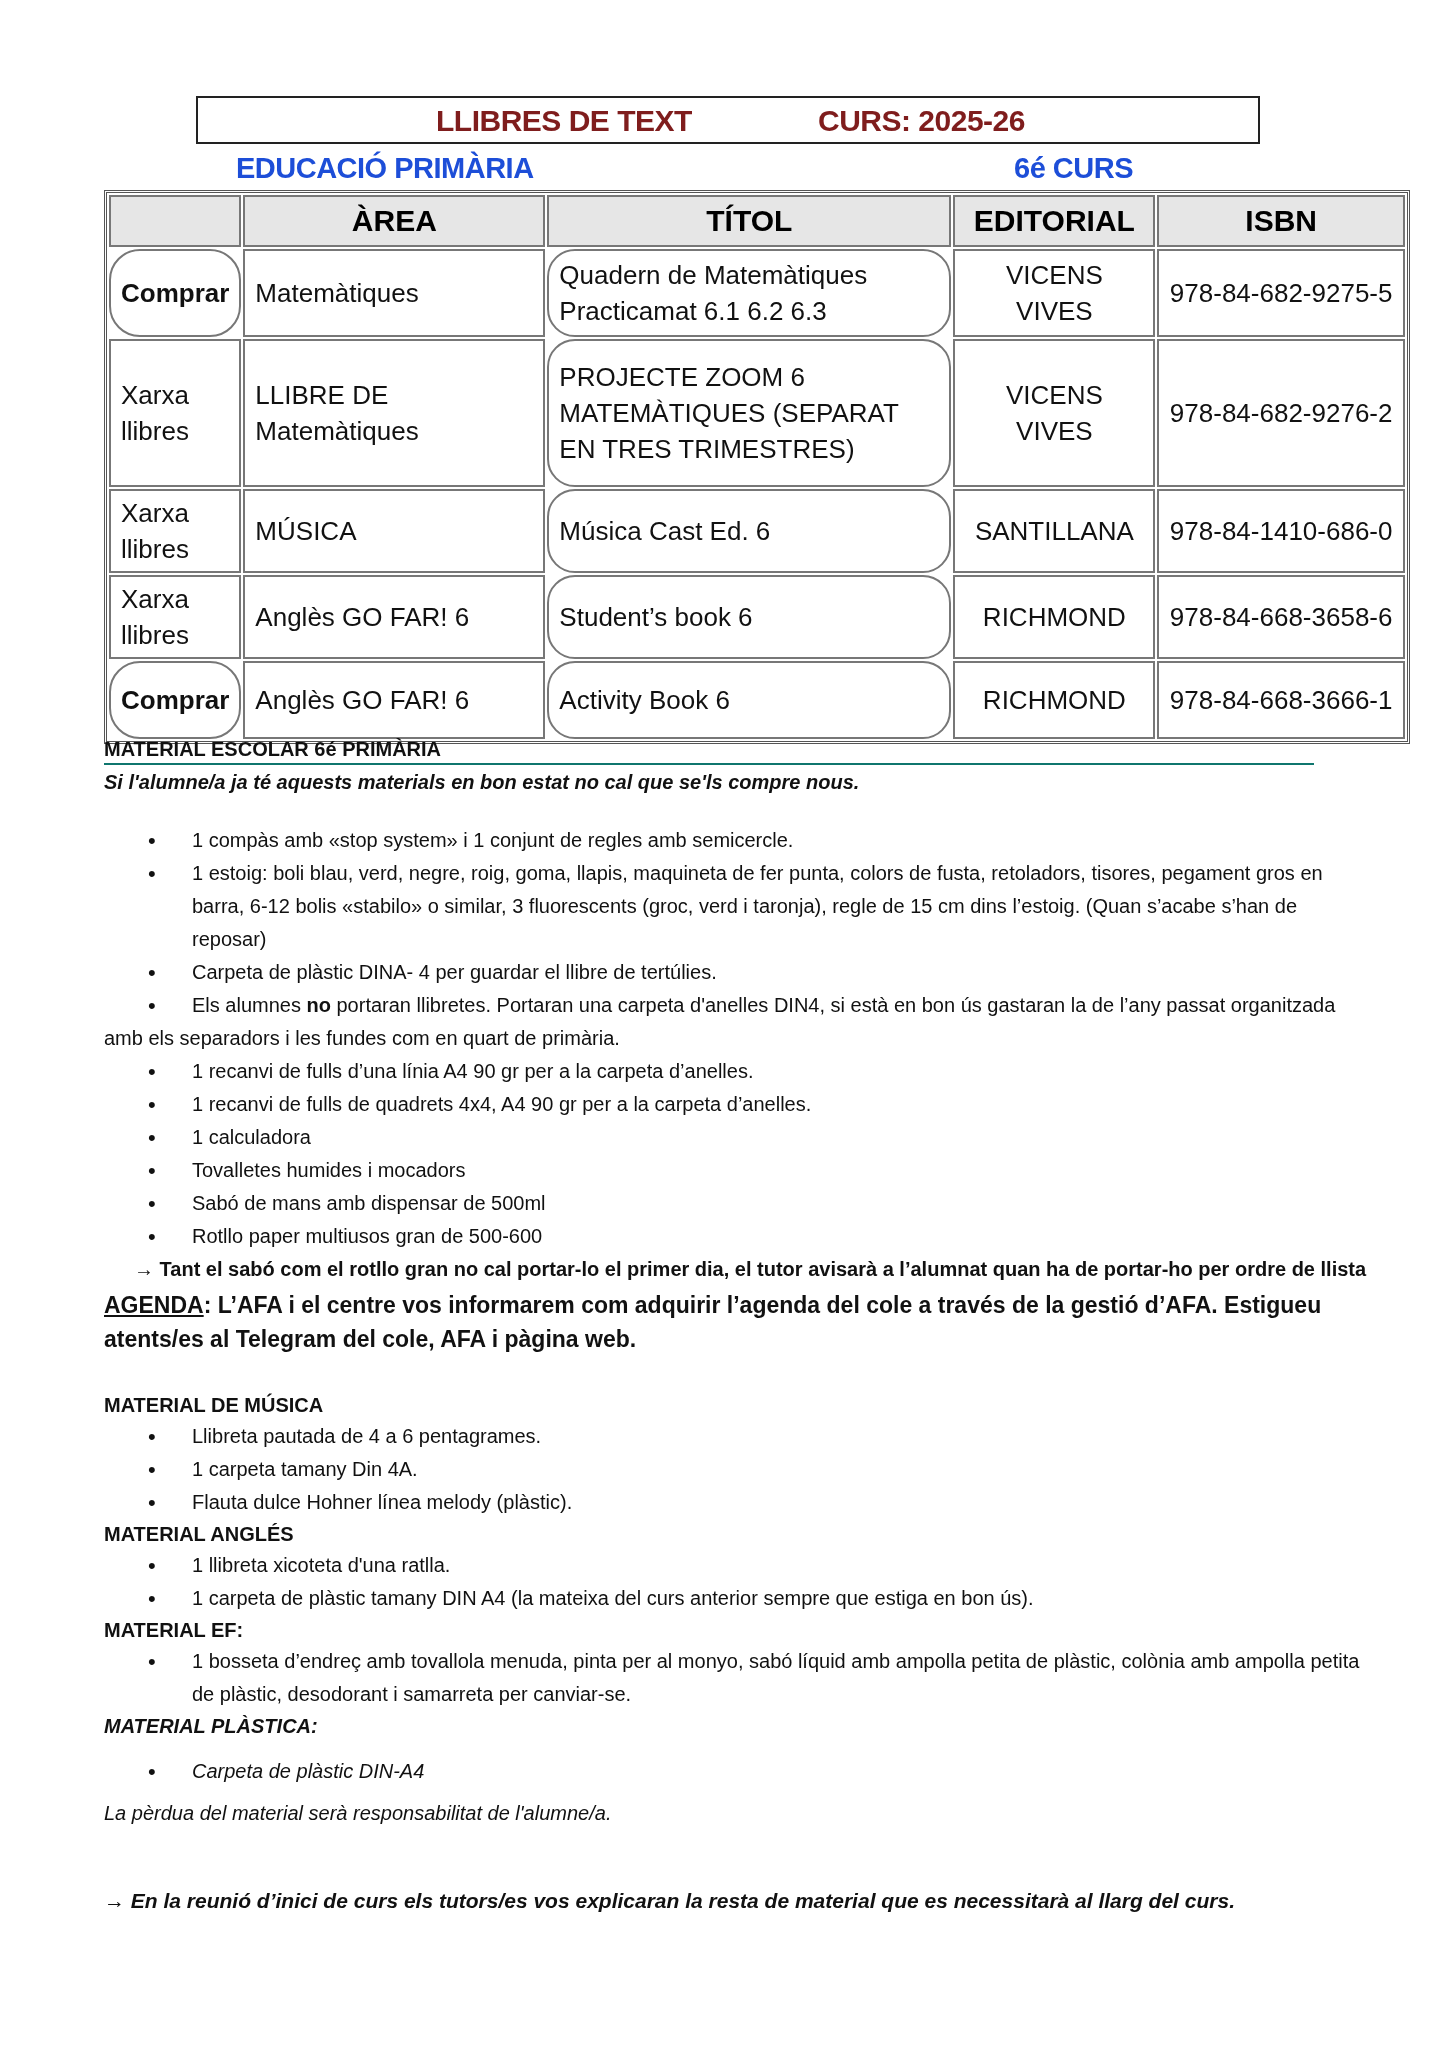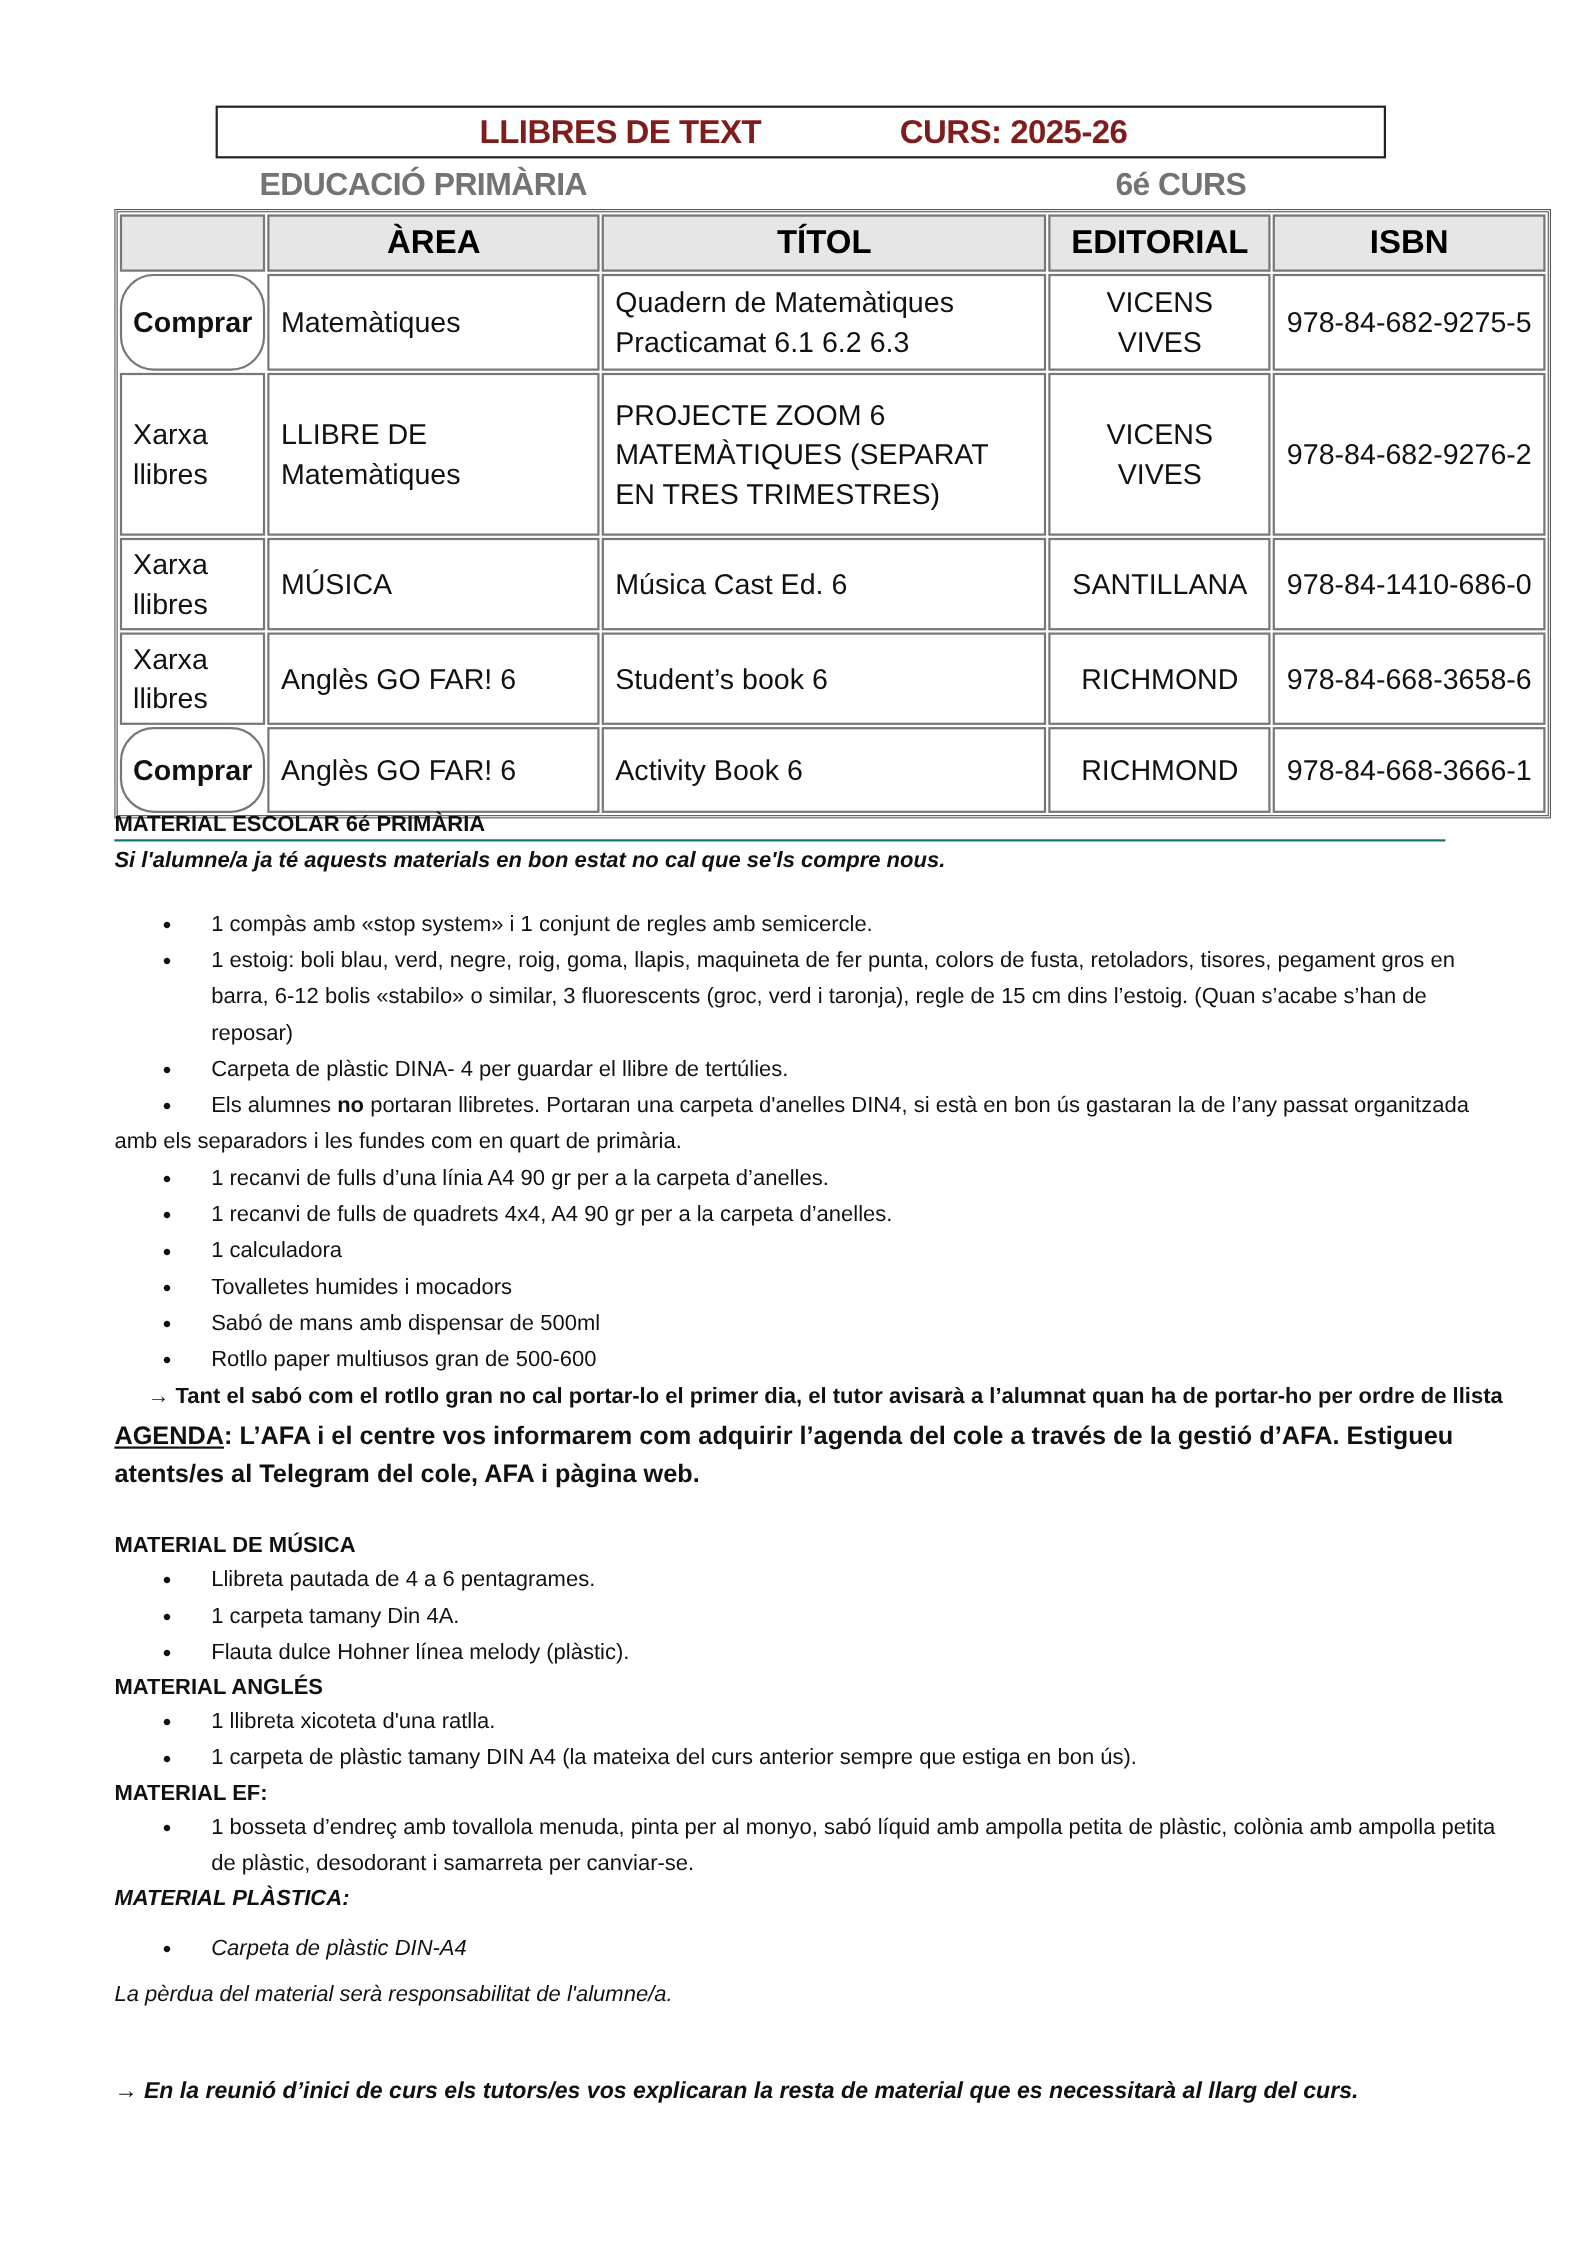--- a/index.html
+++ b/index.html
@@ -1,30 +1,30 @@
 <!DOCTYPE html>
 <html><head>
 <meta charset="utf-8">
 <style>
   html, body { margin: 0; padding: 0; background: #ffffff; }
   body { width: 1448px; height: 2048px; position: relative; font-family: "Liberation Sans", sans-serif; color: #111; overflow: hidden; }
   .title-box { position: absolute; left: 196px; top: 96px; width: 1064px; height: 48px; border: 2px solid #222; box-sizing: border-box; }
   .title-box span { position: absolute; top: 6px; font-weight: bold; font-size: 30px; color: #7f1d1d; letter-spacing: -0.5px; }
   .t-left { left: 238px; }
   .t-right { left: 620px; }
-  .subhead { position: absolute; top: 152px; font-weight: bold; font-size: 29px; color: #737373; letter-spacing: -0.5px; }
+  .subhead { position: absolute; top: 152px; font-weight: bold; font-size: 29px; color: #1d4ed8; letter-spacing: -0.5px; }
   .sub-left { left: 236px; }
   .sub-right { left: 1014px; }
 
   table.books { position: absolute; left: 104px; top: 190px; width: 1306px; border-collapse: separate; border-spacing: 2px; border: 3px double #555; }
   table.books td, table.books th { border: 2px solid #777; font-size: 26px; padding: 4px 10px; vertical-align: middle; line-height: 36px; }
   table.books th { background: #e6e6e6; color: #000000; font-weight: bold; font-size: 30px; height: 40px; text-align: center; }
   td.c0 { width: 108px; }
   td.c1 { width: 278px; }
-  td.c2 { width: 380px; }
+  td.c2 { width: 380px; border-radius: 28px; }
   td.c3 { width: 178px; text-align: center; }
   td.c4 { text-align: center; }
   td.bold { font-weight: bold; border-radius: 31px; }
   tr.r-tall td { height: 136px; }
   tr.r-mid td { height: 76px; }
   tr.r-small td { height: 66px; }
 
   .section { position: absolute; left: 104px; right: 80px; }
   .h-underlined { font-weight: bold; font-size: 20px; border-bottom: 2px solid #0f766e; padding-bottom: 2px; width: 1210px; }
   .intro { font-weight: bold; font-style: italic; font-size: 20px; margin-top: 6px; }

